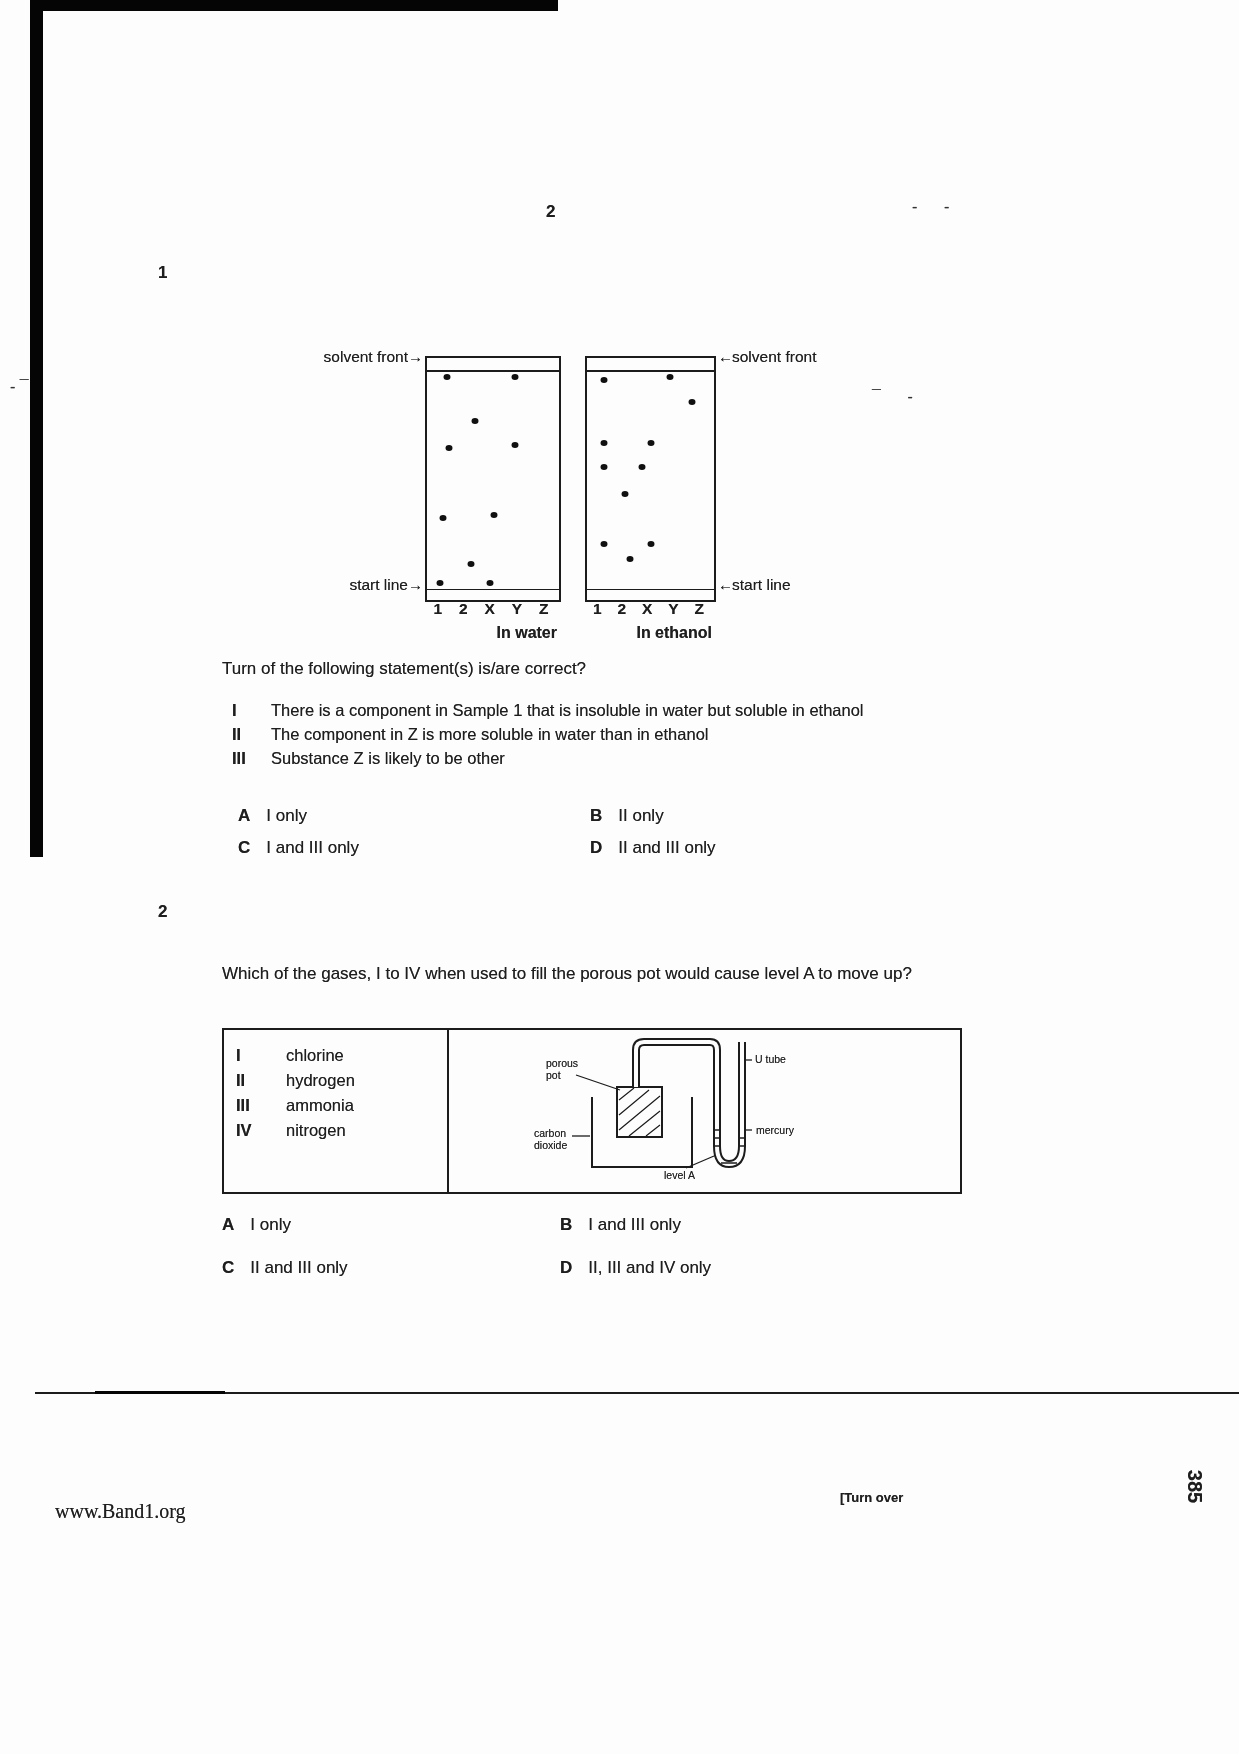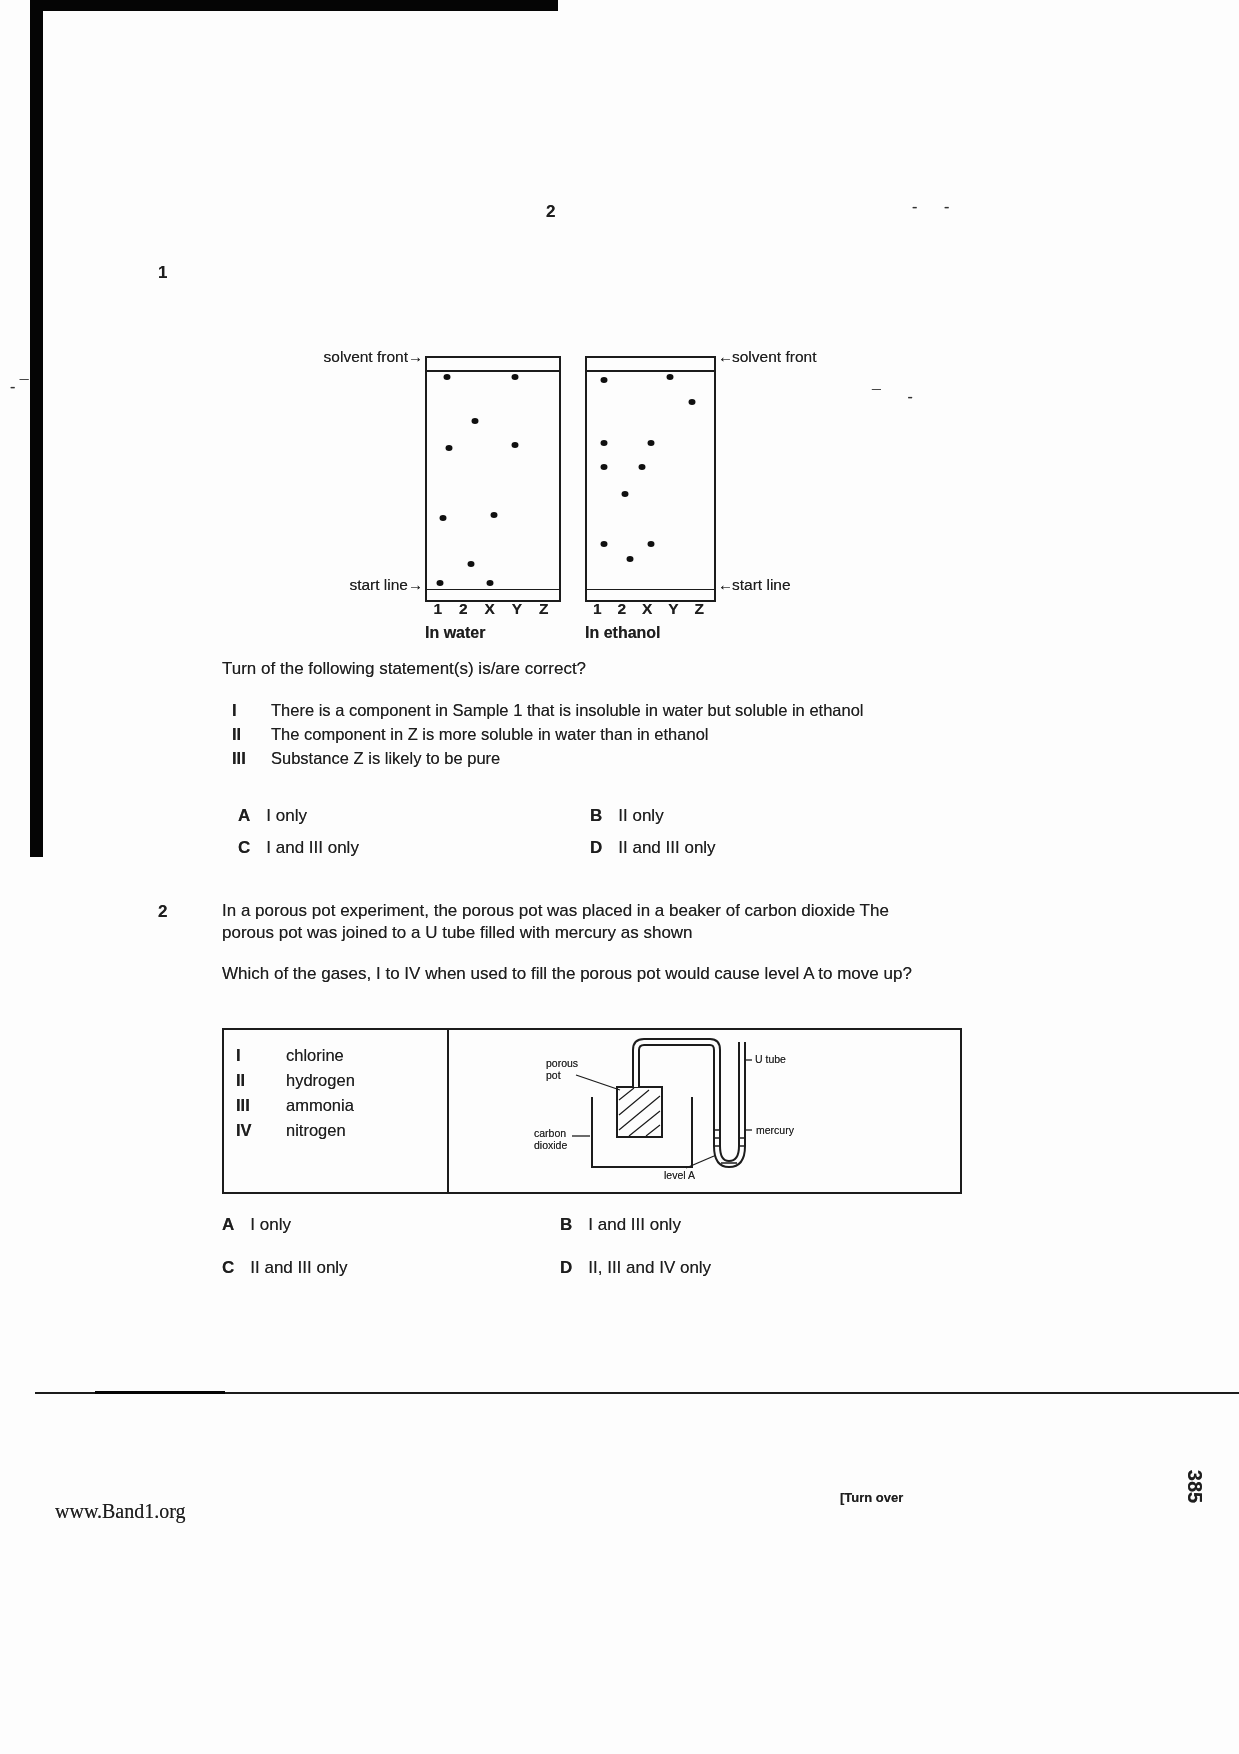--- a/index.html
+++ b/index.html
@@ -12,21 +12,21 @@
   .black{background:#050505;}
   .para{font-size:17px;line-height:22px;}
   .qnum{font-weight:bold;font-size:17px;}
   .artifact{font-size:16px;white-space:pre;color:#333;}
   
   .chromo-rect{position:absolute;border:2px solid #1c1c1c;background:#fdfdfd;}
   .front-line{position:absolute;left:0;right:0;top:12px;border-top:2px solid #1c1c1c;}
   .start-line{position:absolute;left:0;right:0;bottom:10px;border-top:1.5px solid #1c1c1c;}
   .spot{position:absolute;width:7px;height:6px;background:#101010;border-radius:50%;transform:translate(-50%,-50%);}
   .lanes{position:absolute;display:flex;justify-content:space-around;font-weight:bold;font-size:15.5px;}
-  .caption{position:absolute;font-weight:bold;font-size:16px;text-align:left;}
+  .caption{position:absolute;font-weight:bold;font-size:16px;text-align:right;}
   .side-label{position:absolute;font-size:15.5px;white-space:nowrap;}
   .arrow{font-size:15px;letter-spacing:-1px;}
   
   .stmt-row{display:flex;gap:13px;font-size:16.5px;line-height:21px;margin-bottom:3px;}
   .stmt-num{font-weight:bold;width:26px;flex:none;}
   .stmt-text{width:600px;}
   .option-grid{display:grid;}
   .og-q1{grid-template-columns:352px auto;row-gap:12px;}
   .og-q2{grid-template-columns:338px auto;row-gap:23px;}
   .option{display:flex;gap:16px;font-size:17px;}
@@ -127,21 +127,21 @@
       <div class="stmt-row">
         <span class="stmt-num">I</span>
         <span class="stmt-text">There is a component in Sample 1 that is insoluble in water but soluble in ethanol</span>
       </div>
       <div class="stmt-row">
         <span class="stmt-num">II</span>
         <span class="stmt-text">The component in Z is more soluble in water than in ethanol</span>
       </div>
       <div class="stmt-row">
         <span class="stmt-num">III</span>
-        <span class="stmt-text">Substance Z is likely to be pure</span>
+        <span class="stmt-text">Substance Z is likely to be other</span>
       </div>
     </div>
 
   <div class="abs option-grid og-q1" style="left:238px;top:806px;width:620px;">
       <div class="option">
         <span class="opt-letter">A</span>
         <span>I only</span>
       </div>
       <div class="option">
         <span class="opt-letter">B</span>
@@ -151,21 +151,20 @@
         <span class="opt-letter">C</span>
         <span>I and III only</span>
       </div>
       <div class="option">
         <span class="opt-letter">D</span>
         <span>II and III only</span>
       </div>
     </div>
 
   <div class="abs qnum" style="left:158px;top:902px;">2</div>
-  <div class="abs para" style="left:222px;top:900px;width:712px;">In a porous pot experiment, the porous pot was placed in a beaker of carbon dioxide  The porous pot was joined to a U tube filled with mercury as shown</div>
   <div class="abs para" style="left:222px;top:963px;width:712px;">Which of the gases, I to IV when used to fill the porous pot would cause level A to move up?</div>
 
   <div class="qbox" style="left:222px;top:1028px;width:736px;height:162px;">
     <div class="box-divider"></div>
     <div class="abs" style="left:12px;top:16px;">
         <div class="gas-row">
           <span class="gas-num">I</span>
           <span>chlorine</span>
         </div>
         <div class="gas-row">

